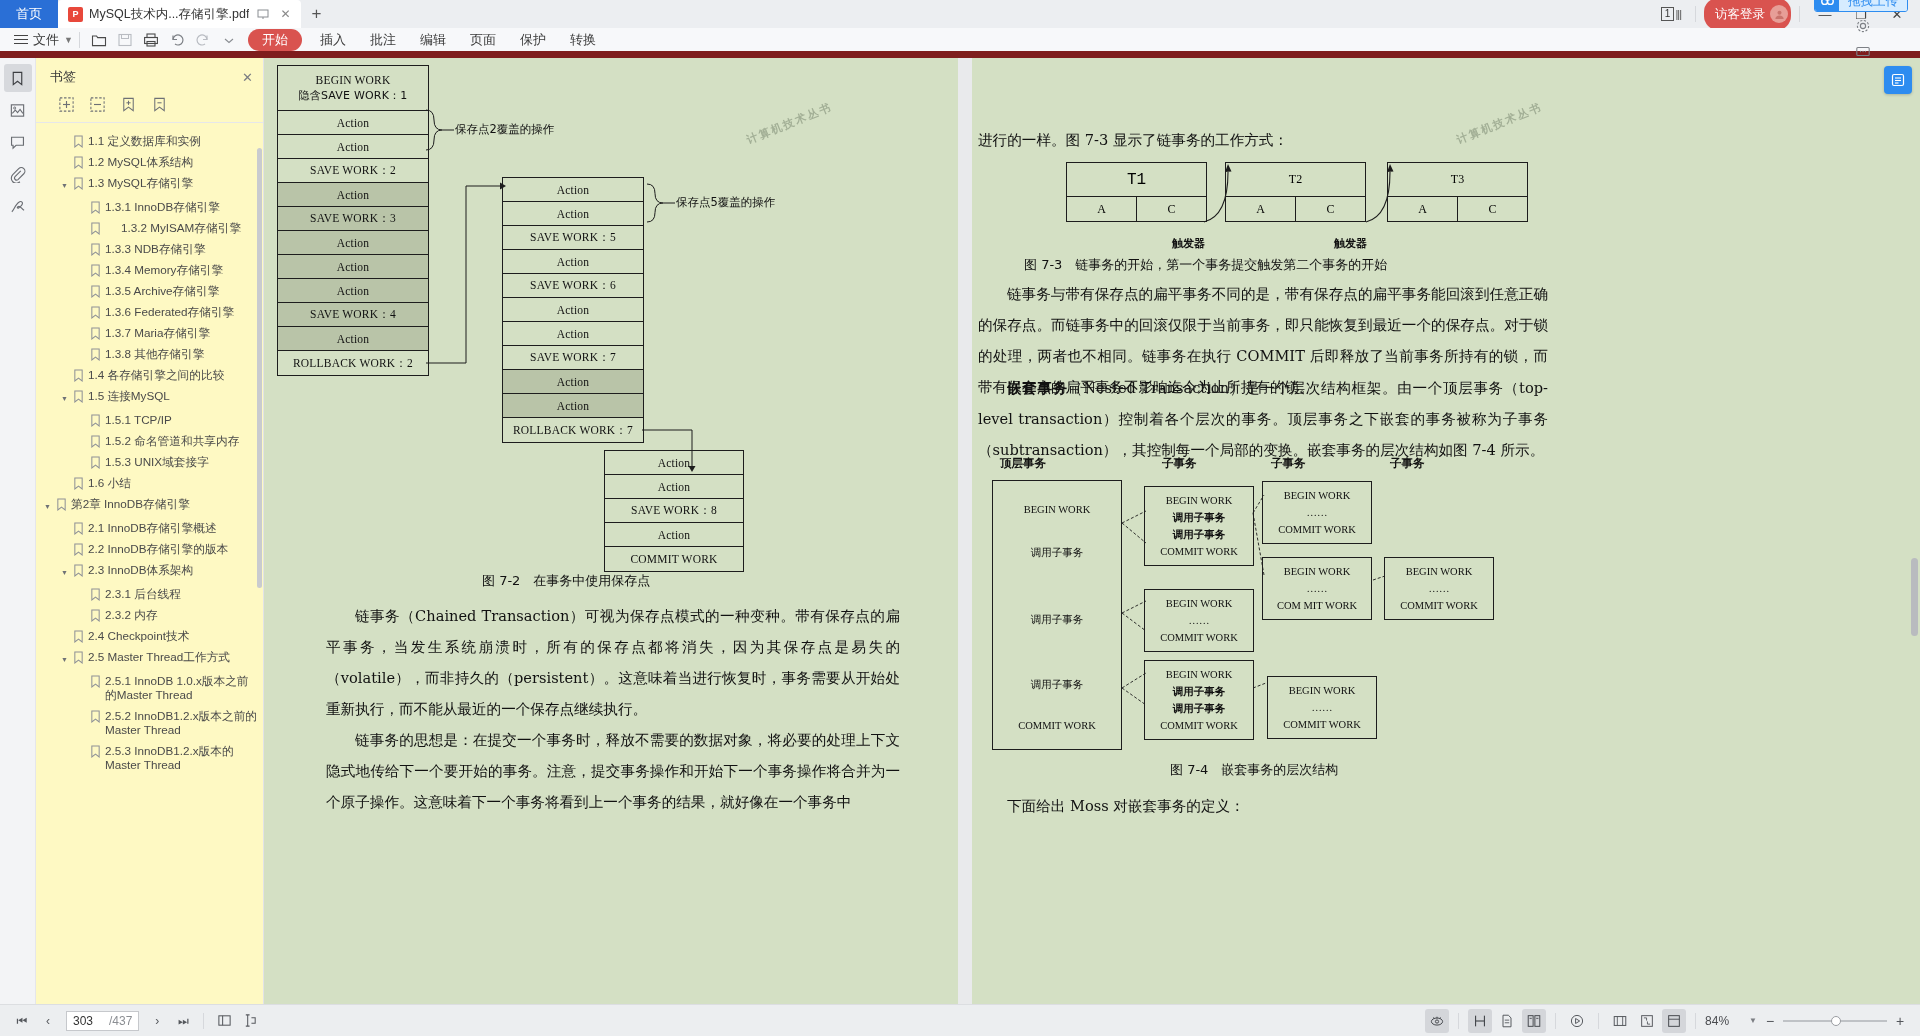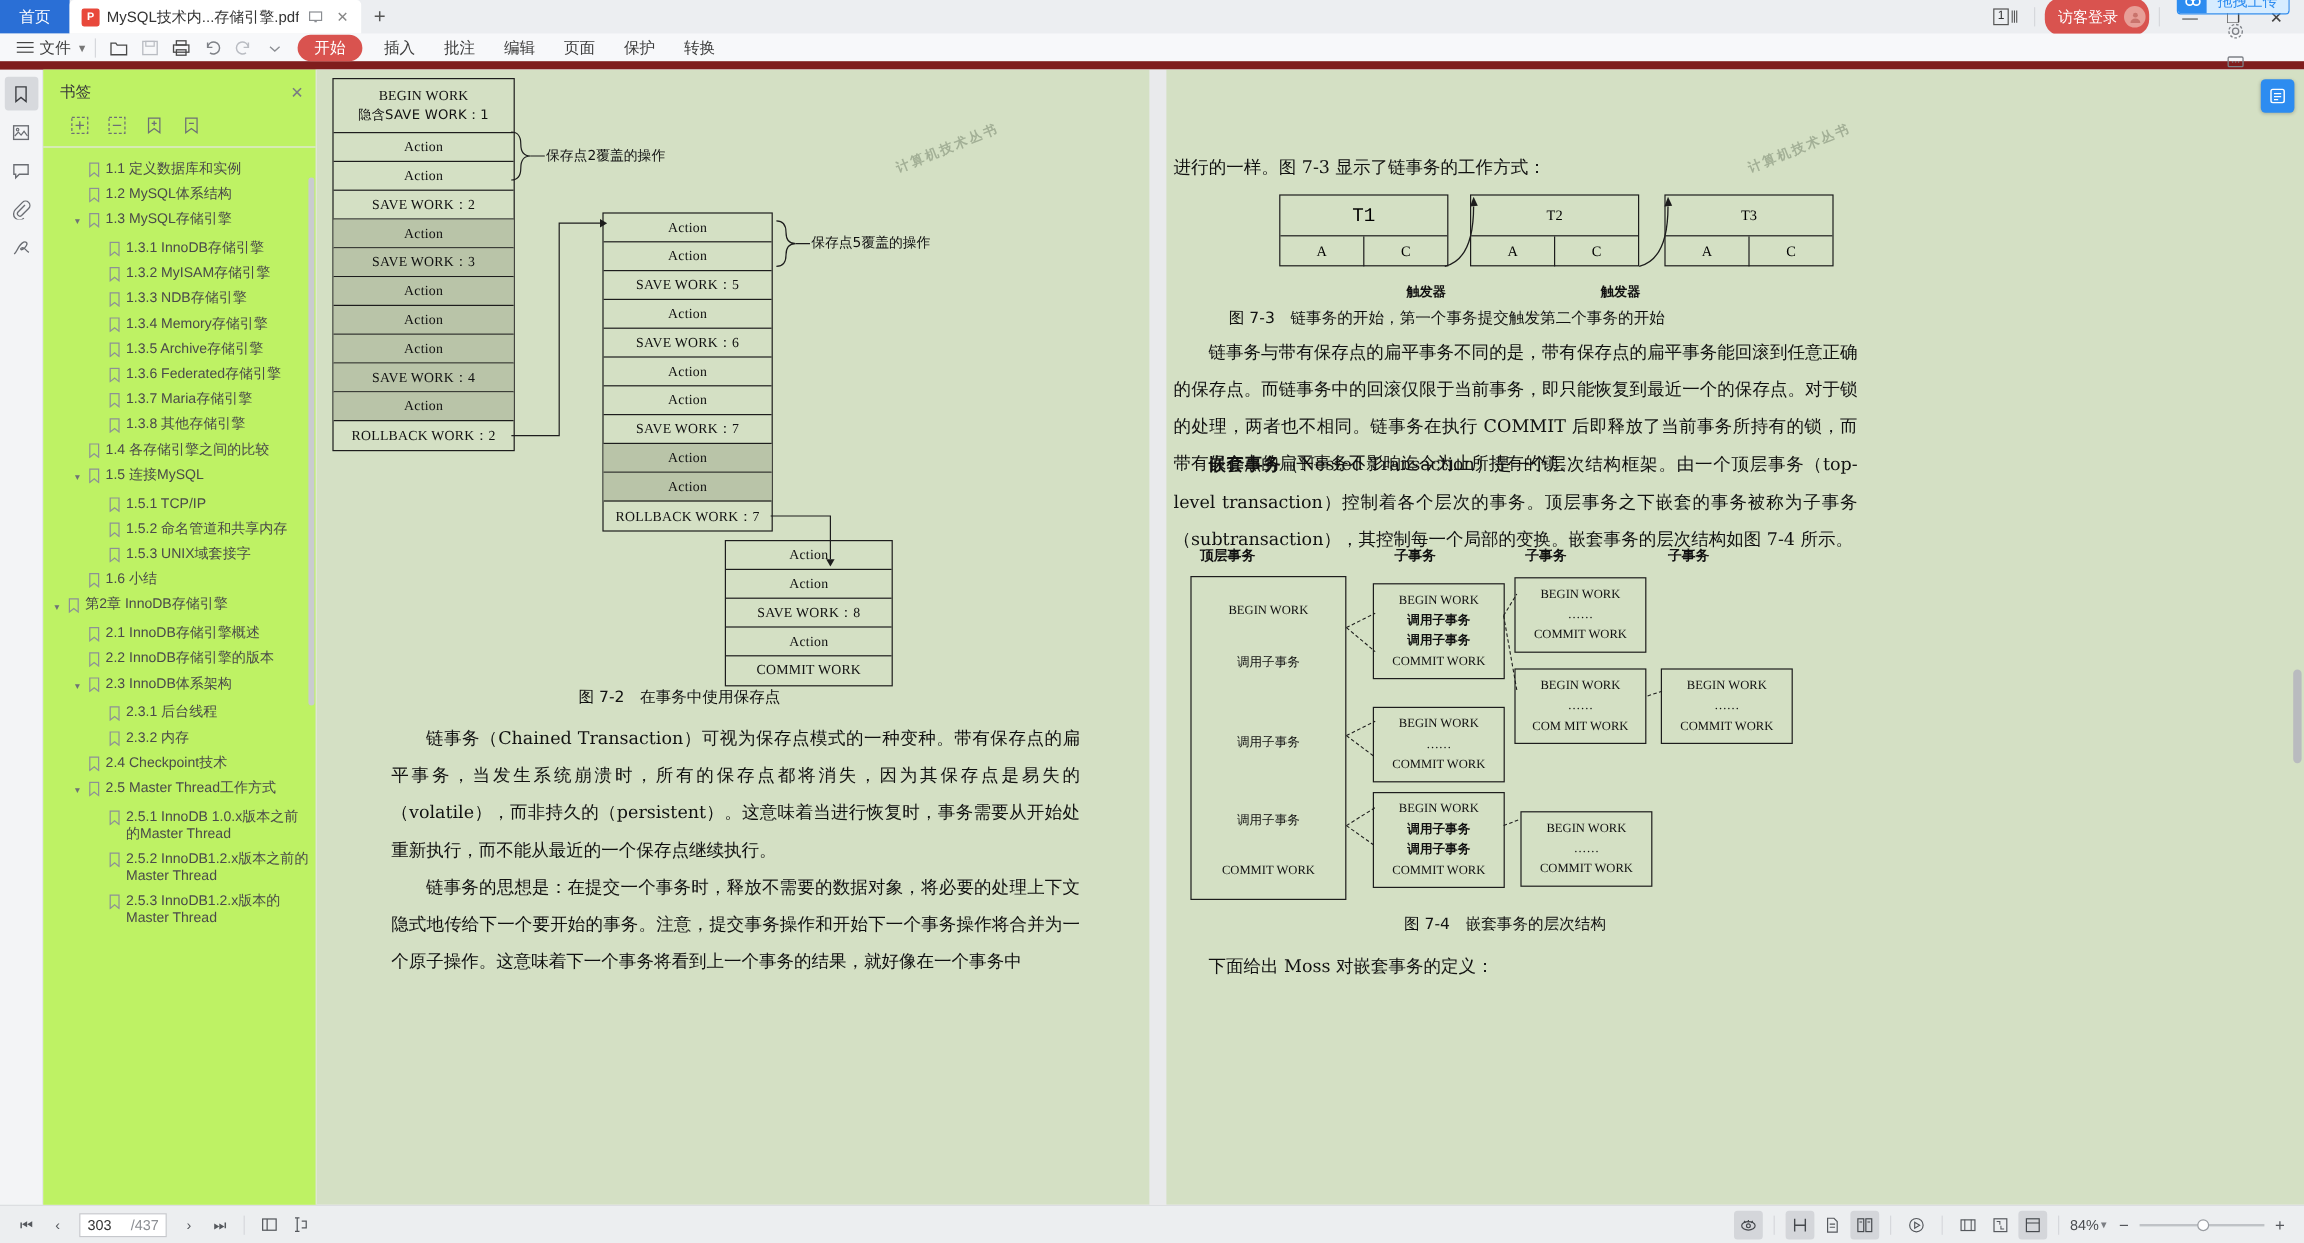--- a/index.html
+++ b/index.html
@@ -75,21 +75,21 @@
   .body { flex: 1; display: flex; min-height: 0; }
 
   
   .rail { width: 36px; background: #f3f4f6; display: flex; flex-direction: column;
           align-items: center; padding-top: 6px; gap: 4px; border-right: 1px solid #e5e6ea;}
   .rail-btn { width: 28px; height: 28px; display: flex; align-items: center; justify-content: center;
               border-radius: 3px; color: #6a6d73; cursor: pointer; }
   .rail-btn.active { background: #d7d9dd; color: #3b3d41; }
 
   
-  .bmpanel { width: 228px; background: #bef264; border-right: 1px solid #e2e3e7;
+  .bmpanel { width: 228px; background: #fef9c3; border-right: 1px solid #e2e3e7;
              display: flex; flex-direction: column; position: relative;}
   .bm-head { display: flex; align-items: center; padding: 10px 10px 6px 14px; }
   .bm-head .t { font-size: 13px; color: #3a3a3a; }
   .bm-head .x { margin-left: auto; color: #7a7d82; font-size: 13px; cursor: pointer; }
   .bm-tools { display: flex; gap: 14px; padding: 4px 0 9px 22px; border-bottom: 1px solid #e6e7ea;}
   .bm-tool { width: 17px; height: 17px; color: #6d7075; cursor: pointer; }
   .bm-list { flex: 1; overflow: hidden; padding-top: 7px; font-size: 11.7px; color: #4a4a4a; }
   .bm-row { display: flex; align-items: flex-start; gap: 3px; padding: 3.5px 6px 3.5px 0; cursor: pointer; line-height: 14px;}
   .arrow { width: 11px; flex: 0 0 11px; color: #6f7276; font-size: 7px; text-align:center; padding-top:3px;}
   .bm-ico { flex: 0 0 12px; color: #8d9096; padding-top: 1px; }
@@ -138,21 +138,21 @@
             display: flex; align-items: center; padding: 0 10px; gap: 2px; }
   .st-ico { width: 24px; height: 24px; display: flex; align-items: center; justify-content: center;
             color: #55585d; font-size: 12px; cursor: pointer; }
   .st-ico.on { background: #d4d6da; border-radius: 3px; }
   .pagebox { display: flex; align-items: center; border: 1px solid #c6c8cc; background: #fff;
              height: 20px; padding: 0 6px; font-size: 12px; color: #333; margin: 0 4px; }
   .pagebox input { border: none; outline: none; width: 36px; font-size: 12px; color: #333;
                    font-family: "Liberation Sans", sans-serif; background: transparent; }
   .pagebox .tot { color: #8b8e93; }
   .status-right { margin-left: auto; display: flex; align-items: center; gap: 3px; }
-  .zoomlab { font-size: 12px; color: #4a4c50; cursor: pointer; display:flex; align-items:center; gap:0;}
+  .zoomlab { font-size: 12px; color: #4a4c50; cursor: pointer; display:flex; align-items:center; gap:20px;}
   .slider { width: 104px; height: 14px; display: flex; align-items: center; position: relative; }
   .slider .track { width: 100%; height: 2px; background: #bfc2c6; }
   .slider .knob { position: absolute; left: 48px; width: 10px; height: 10px; border-radius: 50%;
                   background: #fff; border: 1px solid #9a9da2; }
   .zbtn { width: 20px; text-align: center; color: #53565b; font-size: 14px; cursor: pointer; }
   svg { display: block; }
 </style>
 </head>
 <body>
 
@@ -390,21 +390,21 @@
           </div>
           <div class="bm-row" style="padding-left: 40px;">
             <span class="arrow"></span>
             <span class="bm-ico">
               <svg width="11" height="13" viewBox="0 0 12 14">
                 <path d="M2 1h8v12l-4-3.2L2 13z" fill="none" stroke="#8d9096" stroke-width="1.1"></path>
               </svg>
             </span>
             <span class="bm-txt">1.3.1 InnoDB存储引擎</span>
           </div>
-          <div class="bm-row" style="padding-left: 40px;">
+          <div class="bm-row" style="padding-left: 40px; text-align: center;">
             <span class="arrow"></span>
             <span class="bm-ico">
               <svg width="11" height="13" viewBox="0 0 12 14">
                 <path d="M2 1h8v12l-4-3.2L2 13z" fill="none" stroke="#8d9096" stroke-width="1.1"></path>
               </svg>
             </span>
             <span class="bm-txt">1.3.2 MyISAM存储引擎</span>
           </div>
           <div class="bm-row" style="padding-left: 40px;">
             <span class="arrow"></span>

